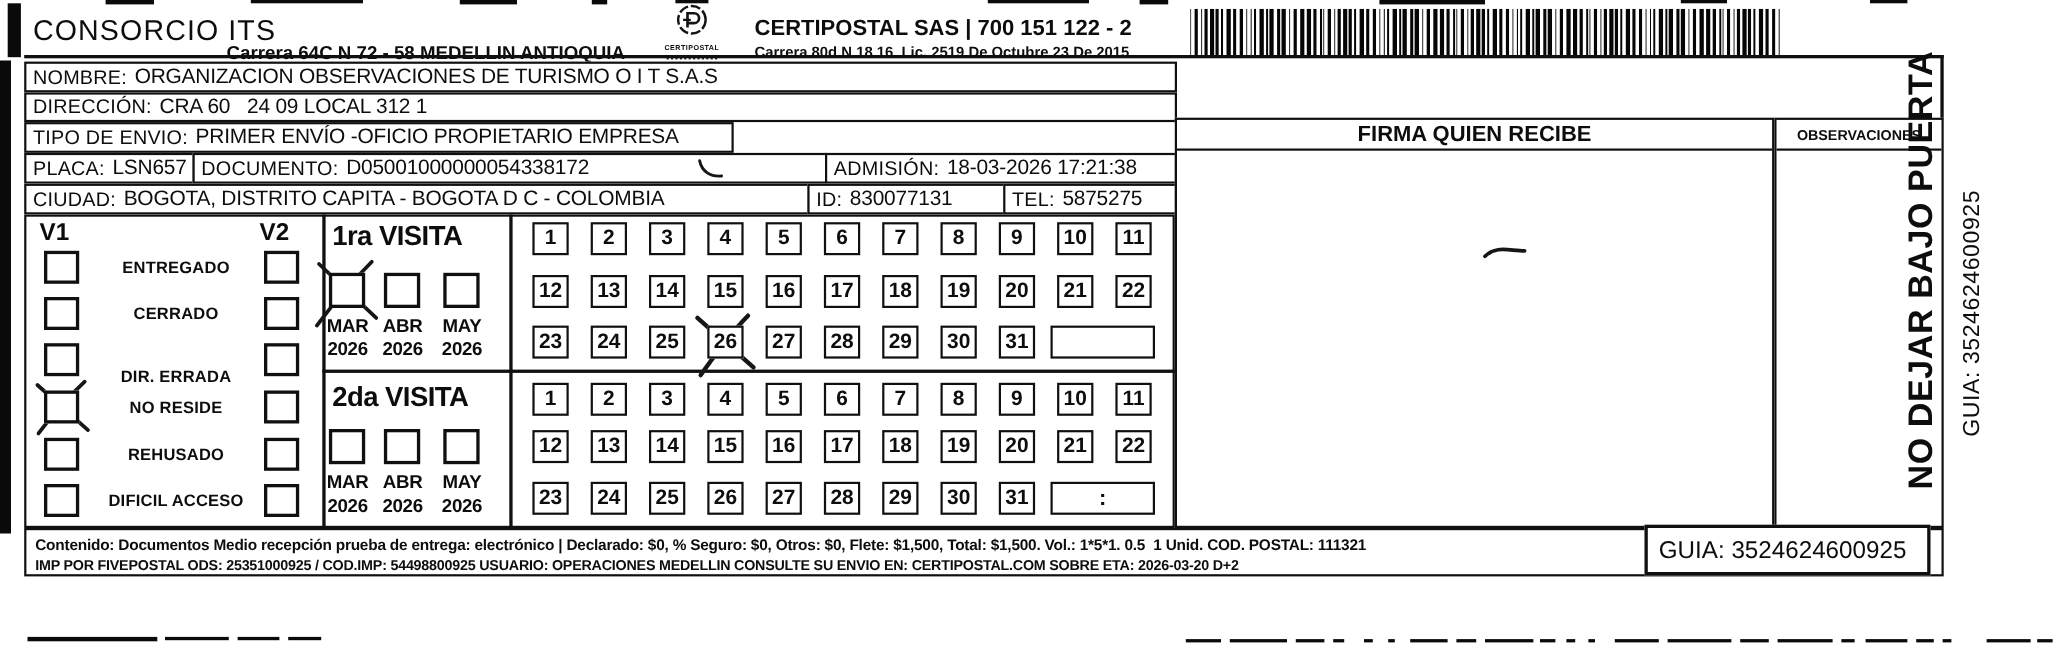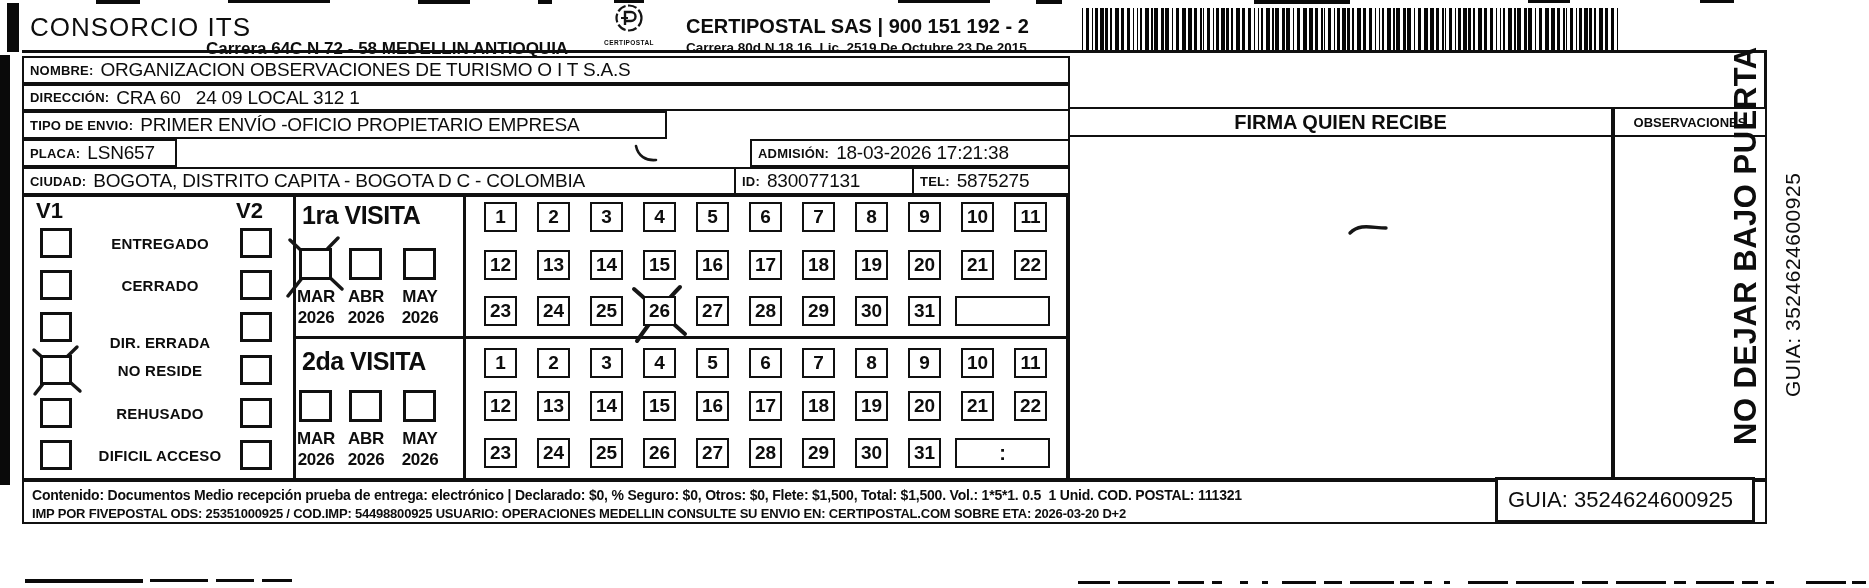--- a/index.html
+++ b/index.html
@@ -1,21 +1,21 @@
 <!DOCTYPE html>
 <html><head>
 <meta charset="utf-8">
 <style>
   html,body{margin:0;padding:0;background:#fff}
   #page{position:relative;width:1869px;height:588px;background:#fff;overflow:hidden;
         font-family:"Liberation Sans",sans-serif;color:#0d0d0d}
   .abs{position:absolute;box-sizing:border-box}
   .b{border:2.5px solid #101010}
   .row{display:flex;align-items:center;gap:7px;padding-left:6px;background:#fff}
-  .lbl{font-weight:bold;font-size:13px;letter-spacing:.2px;white-space:pre}
+  .lbl{font-weight:normal;font-size:18px;letter-spacing:.2px;white-space:pre}
   .val{font-size:19px;letter-spacing:-.2px;white-space:pre}
   .hdr-bold{font-weight:bold}
   .cb{position:absolute;box-sizing:border-box;width:32px;height:30px;border:3px solid #101010;background:#fff}
   .st-label{position:absolute;box-sizing:border-box;font-weight:bold;font-size:15px;text-align:center;letter-spacing:.2px}
   .m-label{position:absolute;box-sizing:border-box;font-weight:bold;font-size:17px;text-align:center;letter-spacing:-.3px}
   .day{position:absolute;box-sizing:border-box;width:33px;height:30px;border:2.5px solid #101010;
        display:flex;align-items:center;justify-content:center;font-weight:bold;font-size:19px;background:#fff}
   .time-box{position:absolute;box-sizing:border-box;border:2.5px solid #101010;display:flex;align-items:center;
        justify-content:center;font-weight:bold;font-size:20px;background:#fff}
   .vtitle{position:absolute;font-weight:bold;font-size:25px;letter-spacing:-.5px}
@@ -44,21 +44,21 @@
   <div class="abs" style="left:596px;top:3px;width:66px;text-align:center">
     <svg width="36" height="32" viewBox="0 0 36 32">
       <circle cx="18" cy="15" r="12.5" fill="none" stroke="#141414" stroke-width="2.2" stroke-dasharray="9 2.5"></circle>
       <path d="M14 22 V9 h6 a4.5 4.5 0 0 1 0 9 h-6" fill="none" stroke="#141414" stroke-width="2.4"></path>
       <path d="M10 15 h7" stroke="#141414" stroke-width="2"></path>
     </svg>
     <div style="font-size:6.5px;font-weight:bold;letter-spacing:.4px">CERTIPOSTAL</div>
     <div class="logo-sub"></div>
   </div>
 
-  <div class="abs hdr-bold" style="left:686px;top:15px;font-size:20px">CERTIPOSTAL SAS | 900 151 192 - 2</div>
+  <div class="abs hdr-bold" style="left:686px;top:15px;font-size:20px">CERTIPOSTAL SAS | 700 151 122 - 2</div>
   <div class="abs hdr-bold" style="left:686px;top:40px;font-size:13.5px;white-space:pre">Carrera 80d N 18 16  Lic. 2519 De Octubre 23 De 2015</div>
 
   <div id="barcode">
       <i style="width:1px"></i>
       <u style="width:3px"></u>
       <i style="width:3px"></i>
       <u style="width:3px"></u>
       <i style="width:1px"></i>
       <u style="width:2px"></u>
       <i style="width:3px"></i>
@@ -282,20 +282,24 @@
     <span class="lbl">DIRECCIÓN:</span>
     <span class="val">CRA 60   24 09 LOCAL 312 1</span>
   </div>
   <div class="abs b row" style="left:22px;top:111px;width:645px;height:28px">
     <span class="lbl">TIPO DE ENVIO:</span>
     <span class="val">PRIMER ENVÍO -OFICIO PROPIETARIO EMPRESA</span>
   </div>
   <div class="abs b row" style="left:22px;top:139px;width:155px;height:28px">
     <span class="lbl">PLACA:</span>
     <span class="val">LSN657</span>
+  </div>
+  <div class="abs b row" style="left:175px;top:139px;width:577px;height:28px">
+    <span class="lbl">DOCUMENTO:</span>
+    <span class="val">D05001000000054338172</span>
   </div>
   <div class="abs b row" style="left:750px;top:139px;width:320px;height:28px">
     <span class="lbl">ADMISIÓN:</span>
     <span class="val">18-03-2026 17:21:38</span>
   </div>
   <div class="abs b row" style="left:22px;top:167px;width:714px;height:28px">
     <span class="lbl">CIUDAD:</span>
     <span class="val">BOGOTA, DISTRITO CAPITA - BOGOTA D C - COLOMBIA</span>
   </div>
   <div class="abs b row" style="left:734px;top:167px;width:180px;height:28px">

